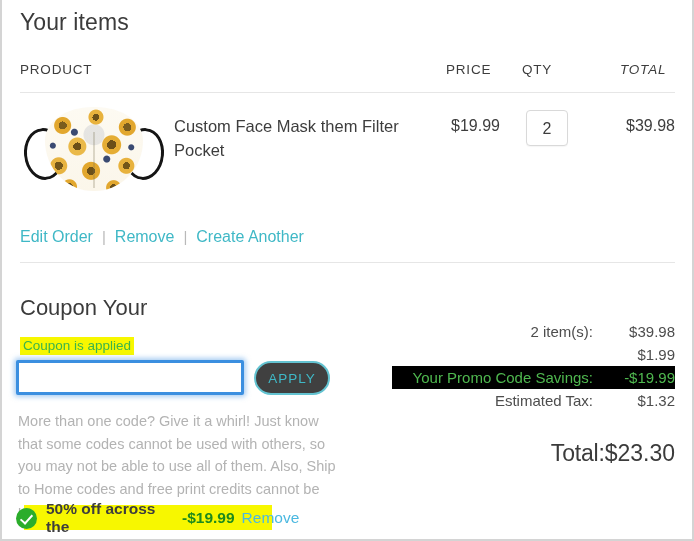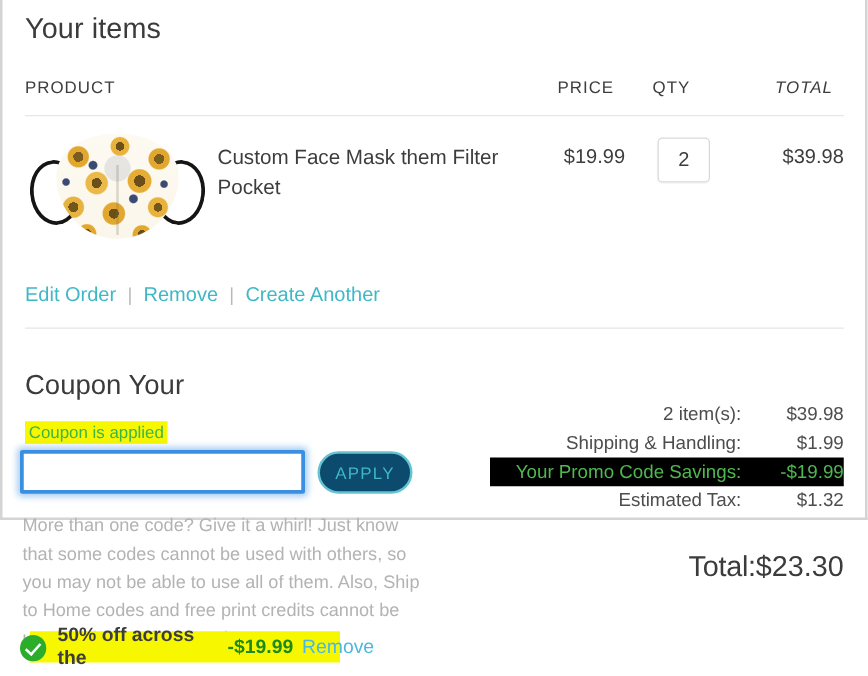--- a/index.html
+++ b/index.html
@@ -9,21 +9,21 @@
   body {
     width: 694px;
     height: 541px;
     background: #ffffff;
     font-family: "Liberation Sans", sans-serif;
     overflow: hidden;
   }
   .page {
     position: relative;
     width: 694px;
-    height: 416px;
+    height: 541px;
     box-sizing: border-box;
     border-left: 2px solid #d4d4d4;
     border-right: 2px solid #d4d4d4;
     border-bottom: 2px solid #d4d4d4;
     background: #ffffff;
   }
 
   
   .your-items-title {
     position: absolute;
@@ -233,21 +233,21 @@
   }
   .apply-btn {
     position: absolute;
     left: 252px;
     top: 361px;
     width: 76px;
     height: 34px;
     box-sizing: border-box;
     border: 2px solid #63c3d1;
     border-radius: 18px;
-    background: #0c4a6e;
+    background: #404040;
     color: #3fb8c6;
     font-size: 13.5px;
     letter-spacing: 1px;
     font-family: "Liberation Sans", sans-serif;
     cursor: pointer;
   }
   .coupon-note {
     position: absolute;
     left: 16px;
     top: 410px;
@@ -412,21 +412,20 @@
     <div class="applied-amt">-$19.99</div>
     <a href="#" class="applied-remove">Remove</a>
   </div>
 
   <div class="summary">
     <div class="sum-row">
       <span class="lbl">2 item(s):</span>
       <span class="val">$39.98</span>
     </div>
     <div class="sum-row">
-      <span class="lbl">Shipping &amp; Handling:</span>
       <span class="val">$1.99</span>
     </div>
     <div class="sum-row promo">
       <span class="lbl">Your Promo Code Savings:</span>
       <span class="val">-$19.99</span>
     </div>
     <div class="sum-row">
       <span class="lbl">Estimated Tax:</span>
       <span class="val">$1.32</span>
     </div>

